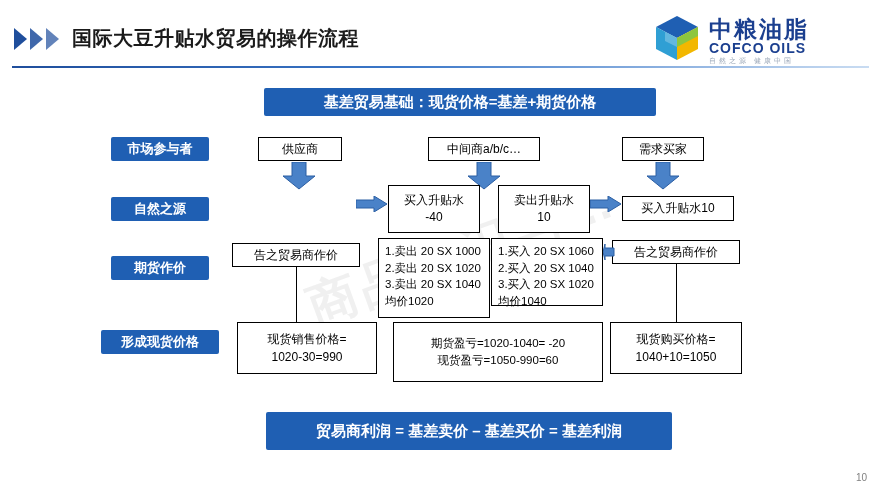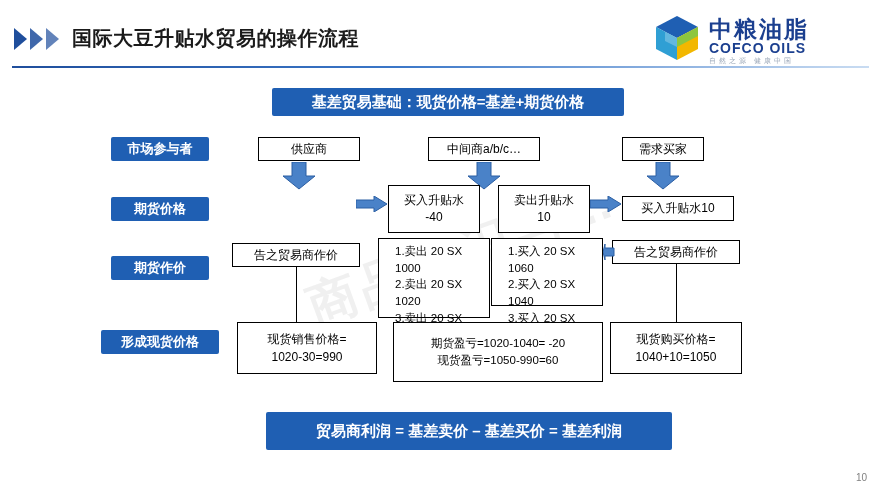--- a/index.html
+++ b/index.html
@@ -19,21 +19,21 @@
   .logo-cube{position:absolute;left:0;top:2px;width:48px;height:48px;}
   .logo-cn{position:absolute;left:56px;top:2px;font-size:23px;font-weight:bold;color:#1b3f8f;letter-spacing:2px;font-family:"DejaVu Sans",sans-serif;}
   .logo-en{position:absolute;left:56px;top:28px;font-size:14px;font-weight:bold;color:#1b3f8f;letter-spacing:1px;}
   .logo-sub{position:absolute;left:56px;top:44px;font-size:7px;color:#9aa7b8;letter-spacing:3px;}
 
   
   .box{position:absolute;box-sizing:border-box;display:flex;align-items:center;justify-content:center;text-align:center;}
   .blue-band{background:#1f5fb3;color:#ffffff;font-weight:bold;font-size:15px;border-radius:2px;}
   .blue-tag{background:#1f5fb3;color:#ffffff;font-weight:bold;font-size:13px;border-radius:2px;}
   .wbox{background:#ffffff;border:1px solid #000000;font-size:12px;color:#000;}
-  .wbox-lines{display:block;padding:4px 16px;line-height:1.45;font-size:11.5px;}
+  .wbox-lines{display:block;padding:4px 6px;line-height:1.45;font-size:11.5px;}
 
   .arrow-d{position:absolute;}
   .arrow-r{position:absolute;}
   .wm2{position:absolute;left:300px;top:220px;font-size:50px;color:rgba(130,130,130,0.12);font-weight:bold;transform:rotate(-20deg);letter-spacing:4px;pointer-events:none;}
 
   .pageno{position:absolute;right:14px;bottom:8px;font-size:10px;color:#808080;}
   .linecol{position:absolute;background:#000;}
 </style>
 </head>
 <body>
@@ -54,28 +54,28 @@
       <polygon points="24,24 45,13 45,22 24,33" fill="#8dc63f"></polygon>
       <polygon points="12,18 24,24 24,33 12,27" fill="#ffffff" opacity="0.25"></polygon>
     </svg>
     <div class="logo-cn">中粮油脂</div>
     <div class="logo-en">COFCO OILS</div>
     <div class="logo-sub">自然之源  健康中国</div>
   </div>
 
   <div class="wm2">商品知识与…</div>
 
-  <div class="box blue-band" style="left:272px;top:88px;width:352px;height:28px;">基差贸易基础：现货价格=基差+期货价格</div>
+  <div class="box blue-band" style="left:264px;top:88px;width:392px;height:28px;">基差贸易基础：现货价格=基差+期货价格</div>
 
   <div class="box blue-tag" style="left:111px;top:137px;width:98px;height:24px;">市场参与者</div>
-  <div class="box blue-tag" style="left:111px;top:197px;width:98px;height:24px;">期货价格</div>
+  <div class="box blue-tag" style="left:111px;top:197px;width:98px;height:24px;">自然之源</div>
   <div class="box blue-tag" style="left:101px;top:330px;width:118px;height:24px;">形成现货价格</div>
   <div class="box blue-tag" style="left:111px;top:256px;width:98px;height:24px;">期货作价</div>
 
-  <div class="box wbox" style="left:258px;top:137px;width:102px;height:24px;">供应商</div>
+  <div class="box wbox" style="left:258px;top:137px;width:84px;height:24px;">供应商</div>
   <div class="box wbox" style="left:428px;top:137px;width:112px;height:24px;">中间商a/b/c…</div>
   <div class="box wbox" style="left:622px;top:137px;width:82px;height:24px;">需求买家</div>
 
   <svg class="arrow-d" style="left:282px;top:162px;width:34px;height:28px;" viewBox="0 0 34 28">
     <polygon points="10,0 24,0 24,14 33,14 17,27 1,14 10,14" fill="#4a82c8" stroke="#2b5ea3" stroke-width="1"></polygon>
   </svg>
   <svg class="arrow-d" style="left:467px;top:162px;width:34px;height:28px;" viewBox="0 0 34 28">
     <polygon points="10,0 24,0 24,14 33,14 17,27 1,14 10,14" fill="#4a82c8" stroke="#2b5ea3" stroke-width="1"></polygon>
   </svg>
   <svg class="arrow-d" style="left:646px;top:162px;width:34px;height:28px;" viewBox="0 0 34 28">

